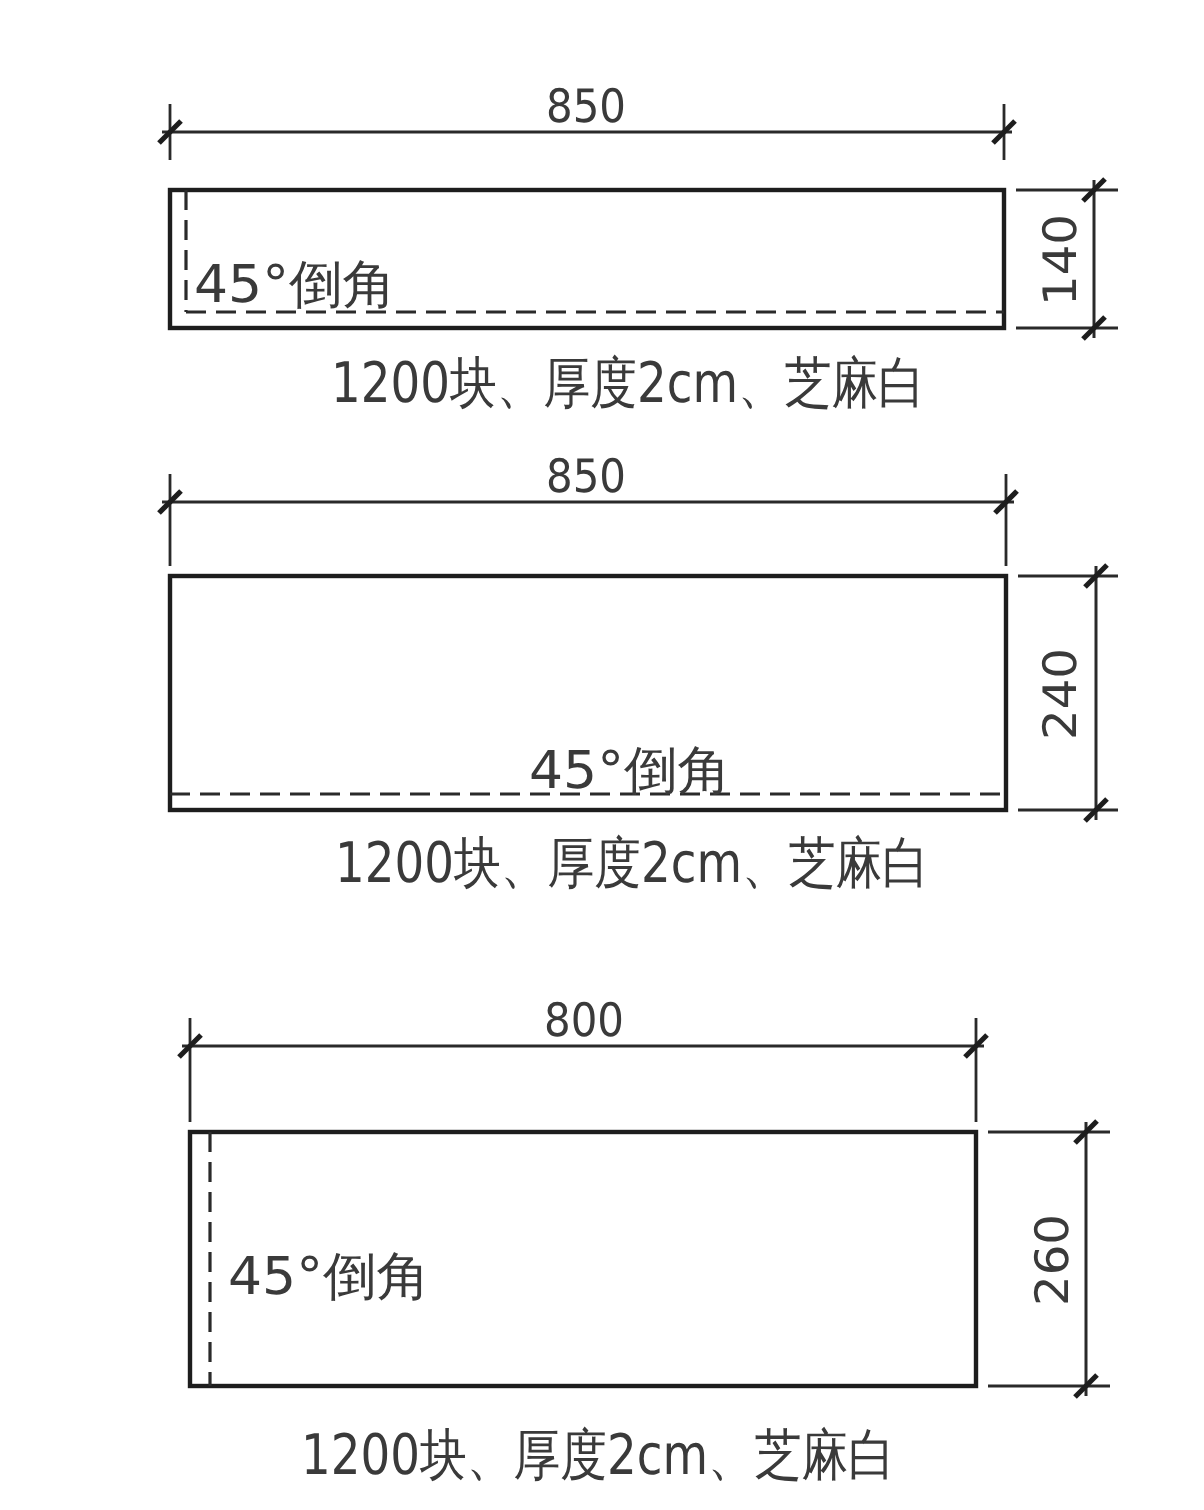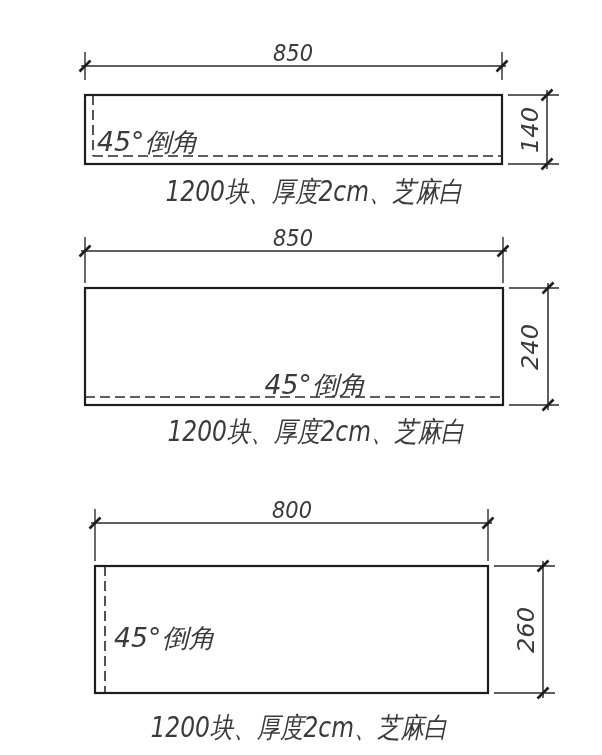--- a/index.html
+++ b/index.html
@@ -6,21 +6,20 @@
     margin: 0;
     padding: 0;
     background: #ffffff;
   }
   .sheet {
     position: relative;
     width: 602px;
     height: 755px;
     background: #ffffff;
     overflow: hidden;
-    font-style: italic;
   }
   svg text {
     font-family: "DejaVu Sans", "Liberation Sans", sans-serif;
     fill: #3a3a3a;
   }
   .dim-text   { font-size: 23px; }
   .chamfer-text { font-size: 26px; }
   .caption-text { font-size: 28px; }
   .outline    { fill: none; stroke: #1d1d1d; stroke-width: 2.2px; }
   .dimline    { stroke: #2a2a2a; stroke-width: 1.5px; }

